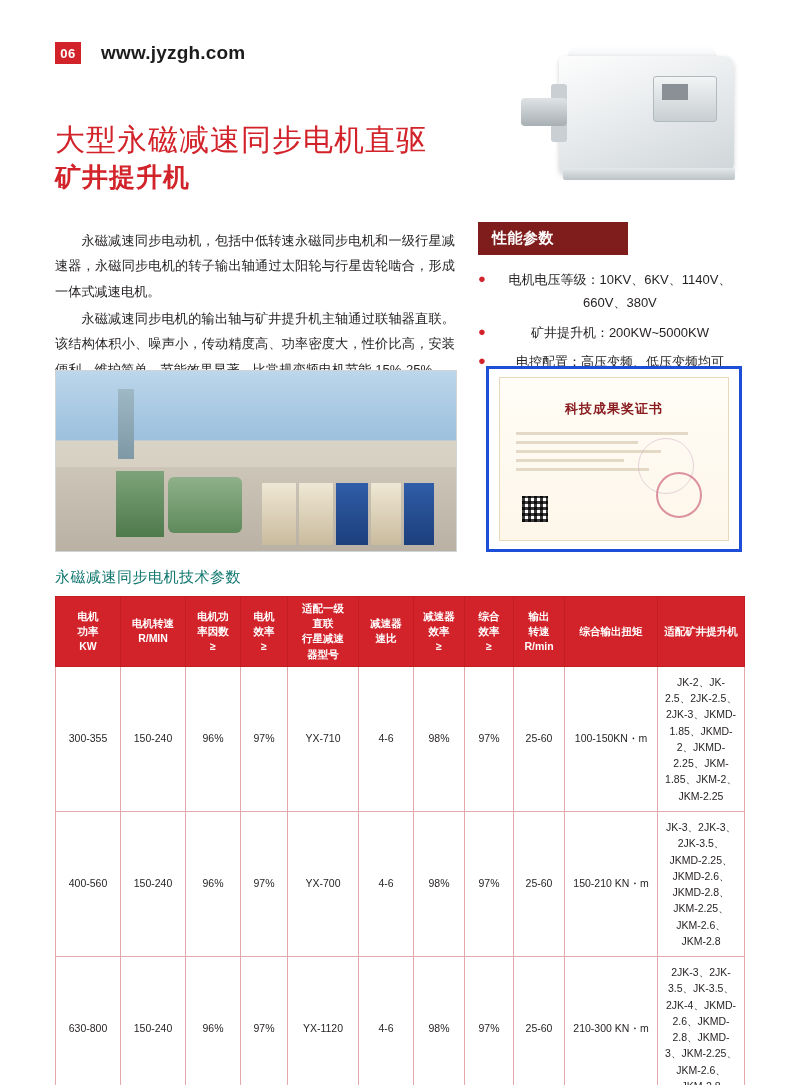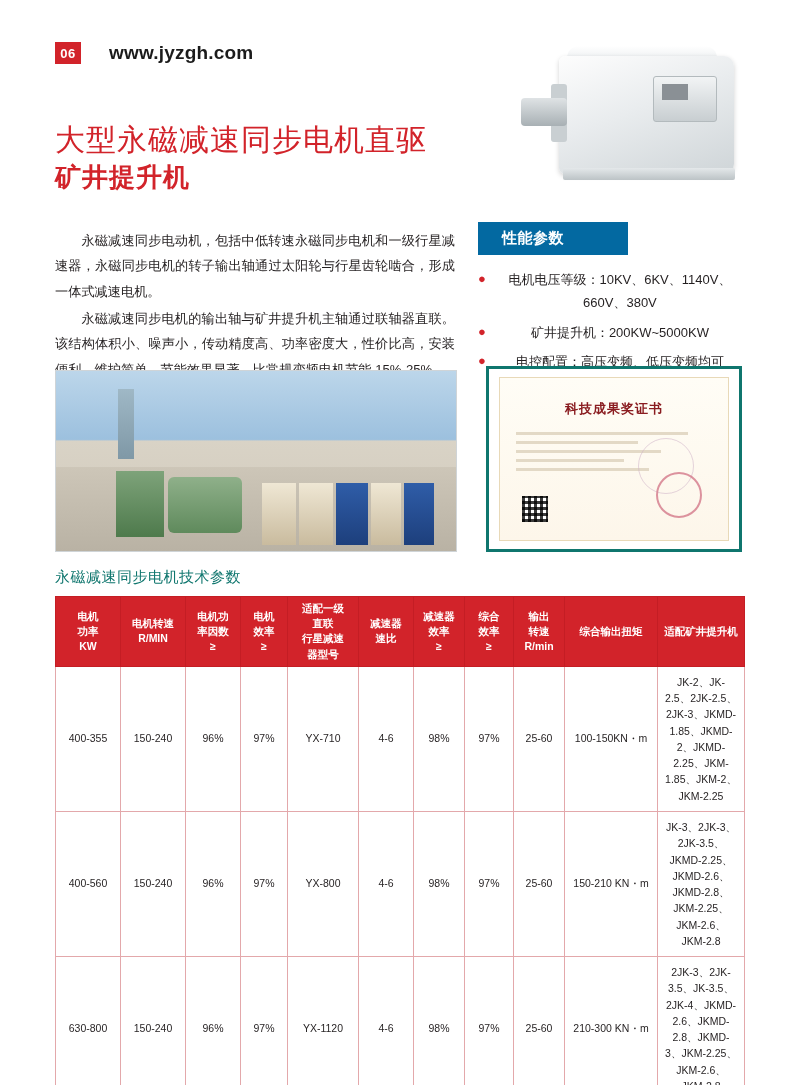--- a/index.html
+++ b/index.html
@@ -22,21 +22,21 @@
     background: #fff;
   }
 
   
   .header {
     position: absolute;
     left: 55px;
     top: 42px;
     display: flex;
     align-items: flex-end;
-    gap: 28px;
+    gap: 20px;
   }
   .page-badge {
     background: #d2232a;
     color: #fff;
     font-size: 13px;
     font-weight: bold;
     width: 26px;
     height: 22px;
     display: flex;
     align-items: center;
@@ -161,25 +161,25 @@
   .body-text p { margin: 0 0 2px 0; text-indent: 2em; }
 
   
   .spec-panel {
     position: absolute;
     left: 478px;
     top: 222px;
     width: 270px;
   }
   .spec-head {
-    background: #0369a1;
+    background: #7f1d1d;
     color: #fff;
     font-size: 15px;
     font-weight: bold;
-    padding: 7px 24px;
+    padding: 7px 14px;
     letter-spacing: 0.5px;
     width: 150px;
     box-sizing: border-box;
   }
   .spec-list {
     margin-top: 14px;
     font-size: 13px;
     line-height: 1.75;
   }
   .spec-item {
@@ -254,21 +254,21 @@
   }
 
   
   .cert-photo {
     position: absolute;
     left: 486px;
     top: 366px;
     width: 256px;
     height: 186px;
     background: #fff;
-    border: 3px solid #0f766e;
+    border: 3px solid #1d4ed8;
     box-sizing: border-box;
     overflow: hidden;
   }
   .cert-inner {
     position: absolute;
     left: 10px; top: 8px; right: 10px; bottom: 8px;
     background: linear-gradient(180deg,#fffdf6,#fdf6ea);
     border: 1px solid #e8d9b8;
   }
   .cert-title {
@@ -453,38 +453,38 @@
         <th style="width:48px">减速器<br>速比</th>
         <th style="width:44px">减速器<br>效率<br>≥</th>
         <th style="width:42px">综合<br>效率<br>≥</th>
         <th style="width:44px">输出<br>转速<br>R/min</th>
         <th style="width:86px">综合输出扭矩</th>
         <th>适配矿井提升机</th>
       </tr>
     </thead>
     <tbody>
       <tr>
-        <td>400-355</td>
+        <td>300-355</td>
         <td>150-240</td>
         <td>96%</td>
         <td>97%</td>
         <td>YX-710</td>
         <td>4-6</td>
         <td>98%</td>
         <td>97%</td>
         <td>25-60</td>
         <td class="mid">100-150KN・m</td>
         <td class="wide">JK-2、JK-2.5、2JK-2.5、2JK-3、JKMD-1.85、JKMD-2、JKMD-2.25、JKM-1.85、JKM-2、JKM-2.25</td>
       </tr>
       <tr>
         <td>400-560</td>
         <td>150-240</td>
         <td>96%</td>
         <td>97%</td>
-        <td>YX-800</td>
+        <td>YX-700</td>
         <td>4-6</td>
         <td>98%</td>
         <td>97%</td>
         <td>25-60</td>
         <td class="mid">150-210 KN・m</td>
         <td class="wide">JK-3、2JK-3、2JK-3.5、JKMD-2.25、JKMD-2.6、JKMD-2.8、JKM-2.25、JKM-2.6、JKM-2.8</td>
       </tr>
       <tr>
         <td>630-800</td>
         <td>150-240</td>

